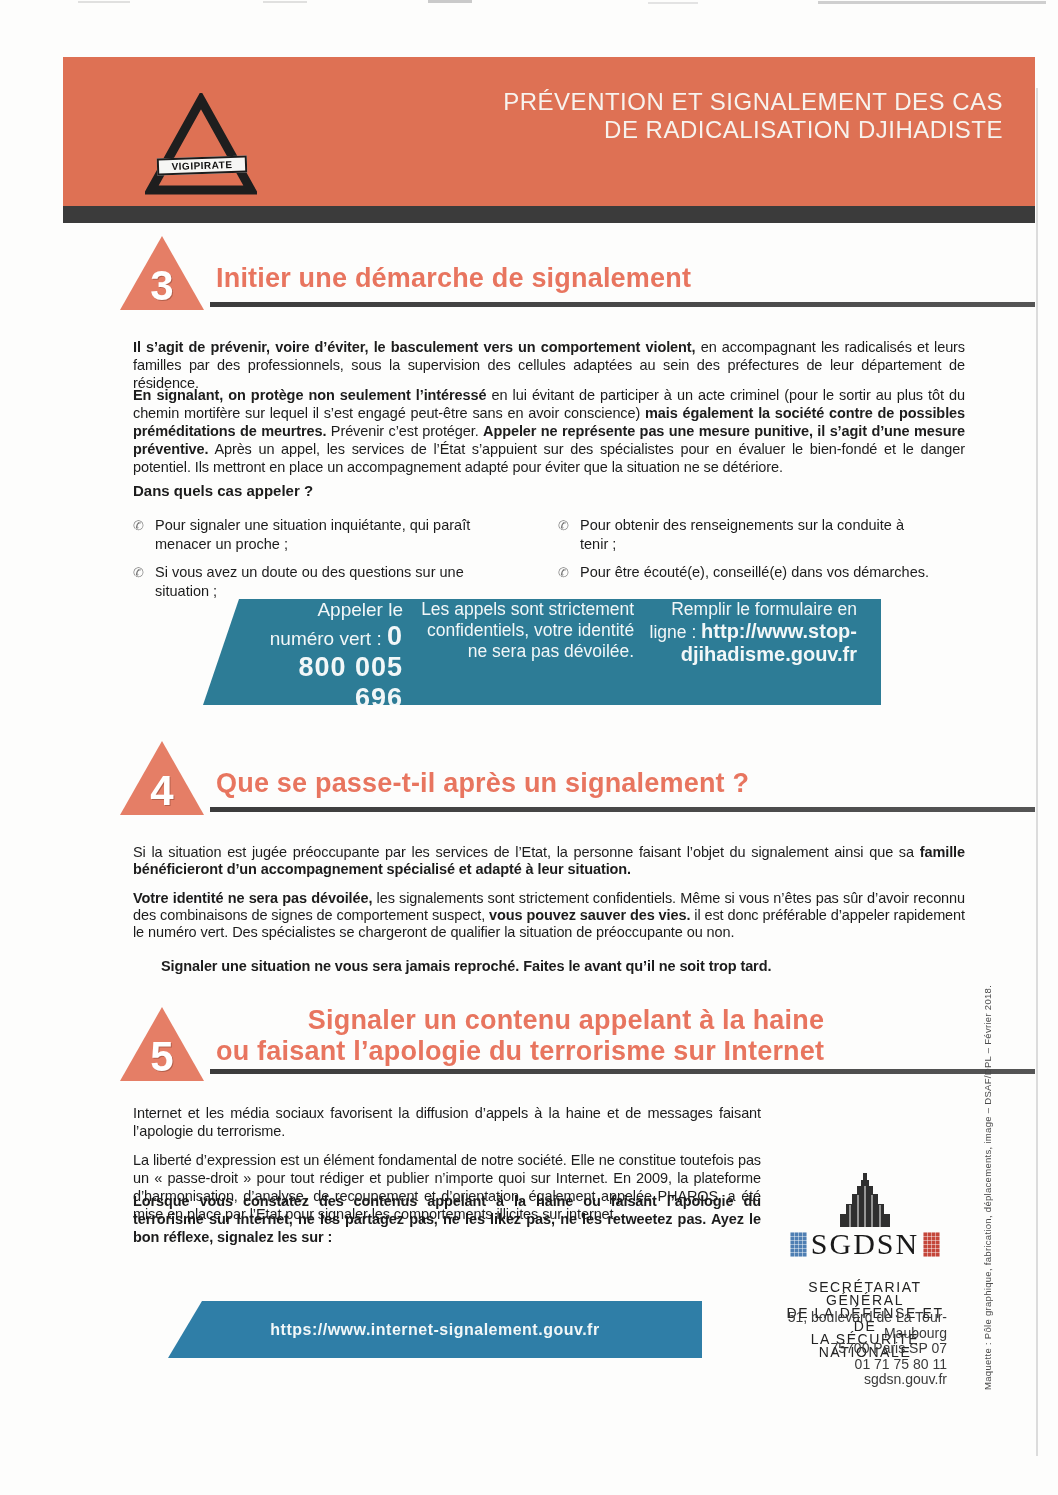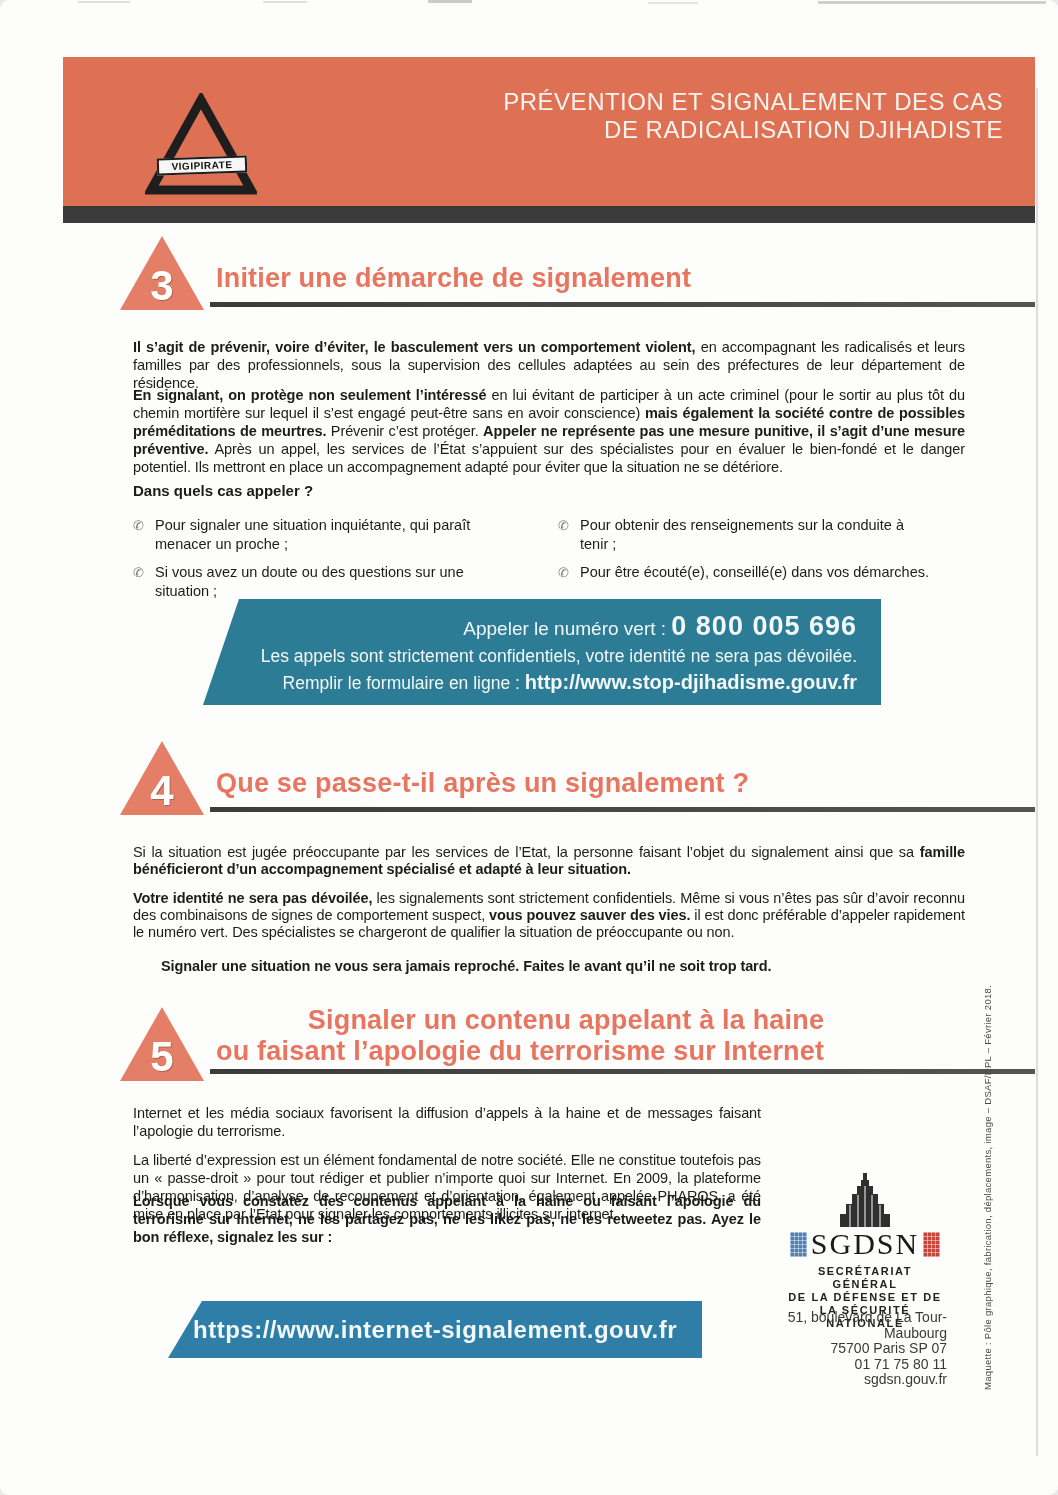--- a/index.html
+++ b/index.html
@@ -1,19 +1,19 @@
 <!DOCTYPE html>
 <html><head>
 <meta charset="utf-8">
 <style>
   html,body{margin:0;padding:0;background:#e9e9e9;}
   .page{
     position:relative; width:1058px; height:1495px; margin:0 auto;
     background:#fdfdfc; overflow:hidden;
-    font-family:"Liberation Sans", sans-serif; color:#1c1c1c;border-radius:9px;
+    font-family:"Liberation Sans", sans-serif; color:#1c1c1c;
   }
   .abs{position:absolute;}
   
   .scan-line{position:absolute;background:#a9a9a9;height:2px;}
   .scan-vline{position:absolute;background:#dcdcdc;width:2px;}
 
   
   .header-band{left:63px;top:57px;width:972px;height:149px;background:#de7154;}
   .header-darkbar{left:63px;top:206px;width:972px;height:17px;background:#3b3b3b;}
   .header-title{
@@ -45,58 +45,58 @@
   .b{font-weight:bold;}
   .q-head{font-size:15px;font-weight:bold;}
 
   .bullets{display:flex;gap:30px;}
   .bcol{display:flex;flex-direction:column;gap:9px;}
   .bullet{display:flex;gap:8px;font-size:14.5px;line-height:19px;}
   .bicon{color:#777;font-size:13px;line-height:19px;flex:0 0 14px;}
 
   
   .banner{
-    color:#f2f7f8;display:flex;flex-direction:column;justify-content:center;
+    color:#f2f7f8;display:flex;flex-direction:row;justify-content:center;
   }
   .banner-phone{
     left:203px;top:599px;width:678px;height:106px;background:#2d7c96;
     clip-path:polygon(36px 0,100% 0,100% 100%,0 100%);
     text-align:right;padding:0 24px 0 50px;box-sizing:border-box;gap:4px;
   }
   .bp-l1-label{font-size:19px;}
   .bp-l1-num{font-size:27px;font-weight:bold;letter-spacing:1px;}
   .bp-l2{font-size:17.5px;}
   .bp-l3-label{font-size:17.5px;}
   .bp-l3-url{font-size:20px;font-weight:bold;}
   .banner-url{
     left:168px;top:1301px;width:534px;height:57px;background:#2f7ea7;
     clip-path:polygon(34px 0,100% 0,100% 100%,0 100%);
     align-items:center;text-align:right;
-    font-size:24px;font-weight:bold;letter-spacing:.5px;
+    font-size:16px;font-weight:bold;letter-spacing:.5px;
   }
 
   
   .sgdsn{left:785px;top:1173px;width:160px;text-align:center;}
   .sgdsn-tower{display:flex;justify-content:center;}
   .sgdsn-row{display:flex;align-items:center;justify-content:center;gap:4px;margin-top:0px;}
   .sq{width:17px;height:25px;}
   .sq-blue{
     background-color:#4f7fb3;
     background-image:repeating-linear-gradient(0deg,rgba(255,255,255,.45) 0 1px,transparent 1px 4px),
                      repeating-linear-gradient(90deg,rgba(255,255,255,.45) 0 1px,transparent 1px 4px);
   }
   .sq-red{
     background-color:#c4463a;
     background-image:repeating-linear-gradient(0deg,rgba(255,255,255,.45) 0 1px,transparent 1px 4px),
                      repeating-linear-gradient(90deg,rgba(255,255,255,.45) 0 1px,transparent 1px 4px);
   }
   .sgdsn-acronym{
     font-family:"Liberation Serif", serif;font-size:30px;letter-spacing:2px;color:#1a1a1a;
   }
-  .sgdsn-sub{font-size:11px;font-weight:bold;letter-spacing:1.6px;color:#222;line-height:13px;margin-top:4px;}
+  .sgdsn-sub{font-size:14px;font-weight:normal;letter-spacing:1.6px;color:#222;line-height:13px;margin-top:20px;}
   .sgdsn-addr{
     left:765px;top:1310px;width:182px;text-align:right;
     font-size:14px;line-height:15.5px;color:#3a3a3a;
   }
 
   
   .side-caption{
     left:982px;top:1012px;height:378px;
     writing-mode:vertical-rl;transform:rotate(180deg);
     font-size:9.5px;color:#4a4a4a;letter-spacing:.3px;white-space:nowrap;

